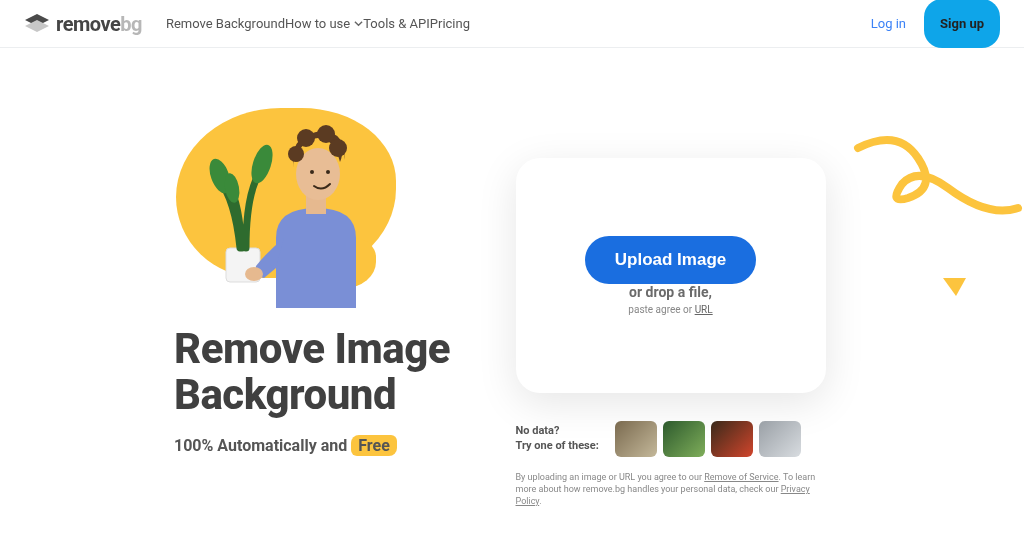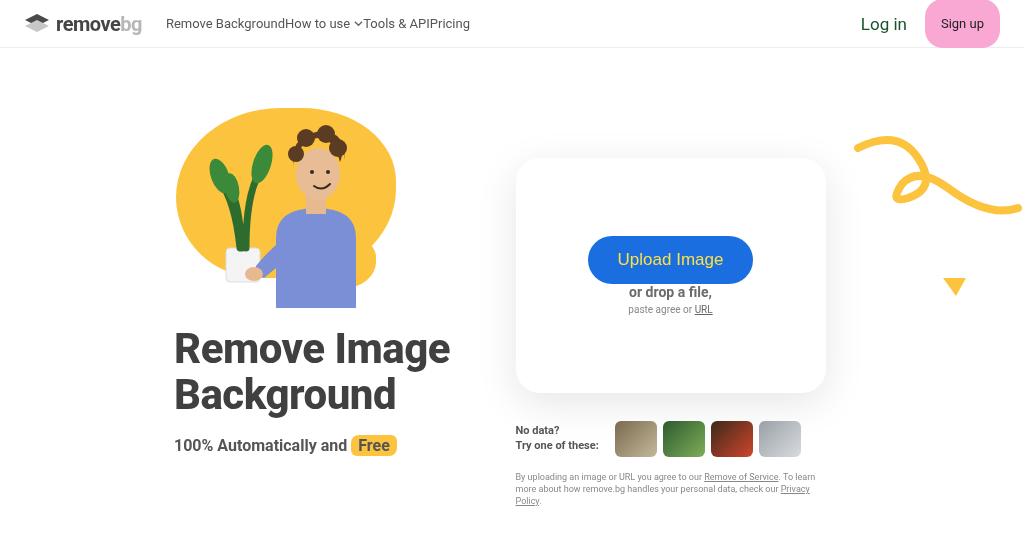--- a/index.html
+++ b/index.html
@@ -26,23 +26,23 @@
     margin-right: 24px;
   }
   .logo-text { font-size: 20px; font-weight: 700; color: #454545; letter-spacing: -0.5px; }
   .logo-text .gray { color: #b7b7b7; }
   .nav { display: flex; align-items: center; }
   .nav a {
     font-size: 13px; color: #555; text-decoration: none; display: flex; align-items: center; gap: 4px;
   }
   .spacer { flex: 1; }
   .auth { display: flex; align-items: center; gap: 18px; }
-  .login { font-size: 17px; color: #14532d; cursor: pointer; }
+  .login { font-size: 13px; color: #3b82f6; cursor: pointer; }
   .signup {
-    background: #f9a8d4; border-radius: 18px; padding: 17px 16px; font-size: 13px; font-weight: 400; color: #222; cursor: pointer;
+    background: #0ea5e9; border-radius: 18px; padding: 17px 16px; font-size: 13px; font-weight: 700; color: #222; cursor: pointer;
   }
 
   
   .hero {
     display: flex;
     padding: 40px 56px 0 56px;
     position: relative;
   }
   .hero-left {
     flex: 0 0 46%;
@@ -80,21 +80,21 @@
   
   .hero-right { flex: 1; display: flex; flex-direction: column; align-items: flex-start; padding-left: 40px; position:relative; }
 
   .upload-card {
     width: 310px; height: 235px; background: #fff; border-radius: 24px;
     box-shadow: 0 10px 40px rgba(0,0,0,0.10);
     display: flex; flex-direction: column; align-items: center; justify-content: center;
     margin-top: 70px;
   }
   .upload-btn {
-    background: #1a6ee0; color: #fde047; font-size: 17px; font-weight: 400;
+    background: #1a6ee0; color: #ffffff; font-size: 17px; font-weight: 700;
     padding: 14px 30px; border: none; border-radius: 28px; cursor: pointer;
   }
   .drop-text { font-size: 14px; font-weight: 700; color: #6b6b6b; }
   .paste-text { font-size: 10px; color: #888; margin-top: 4px; }
   .paste-text .u { text-decoration: underline; color: #666; cursor:pointer; }
 
   .samples-row {
     display: flex; align-items: center; gap: 16px; margin-top: 28px; width: 310px;
   }
   .samples-label { font-size: 11px; font-weight: 700; color: #555; line-height: 1.35; }

